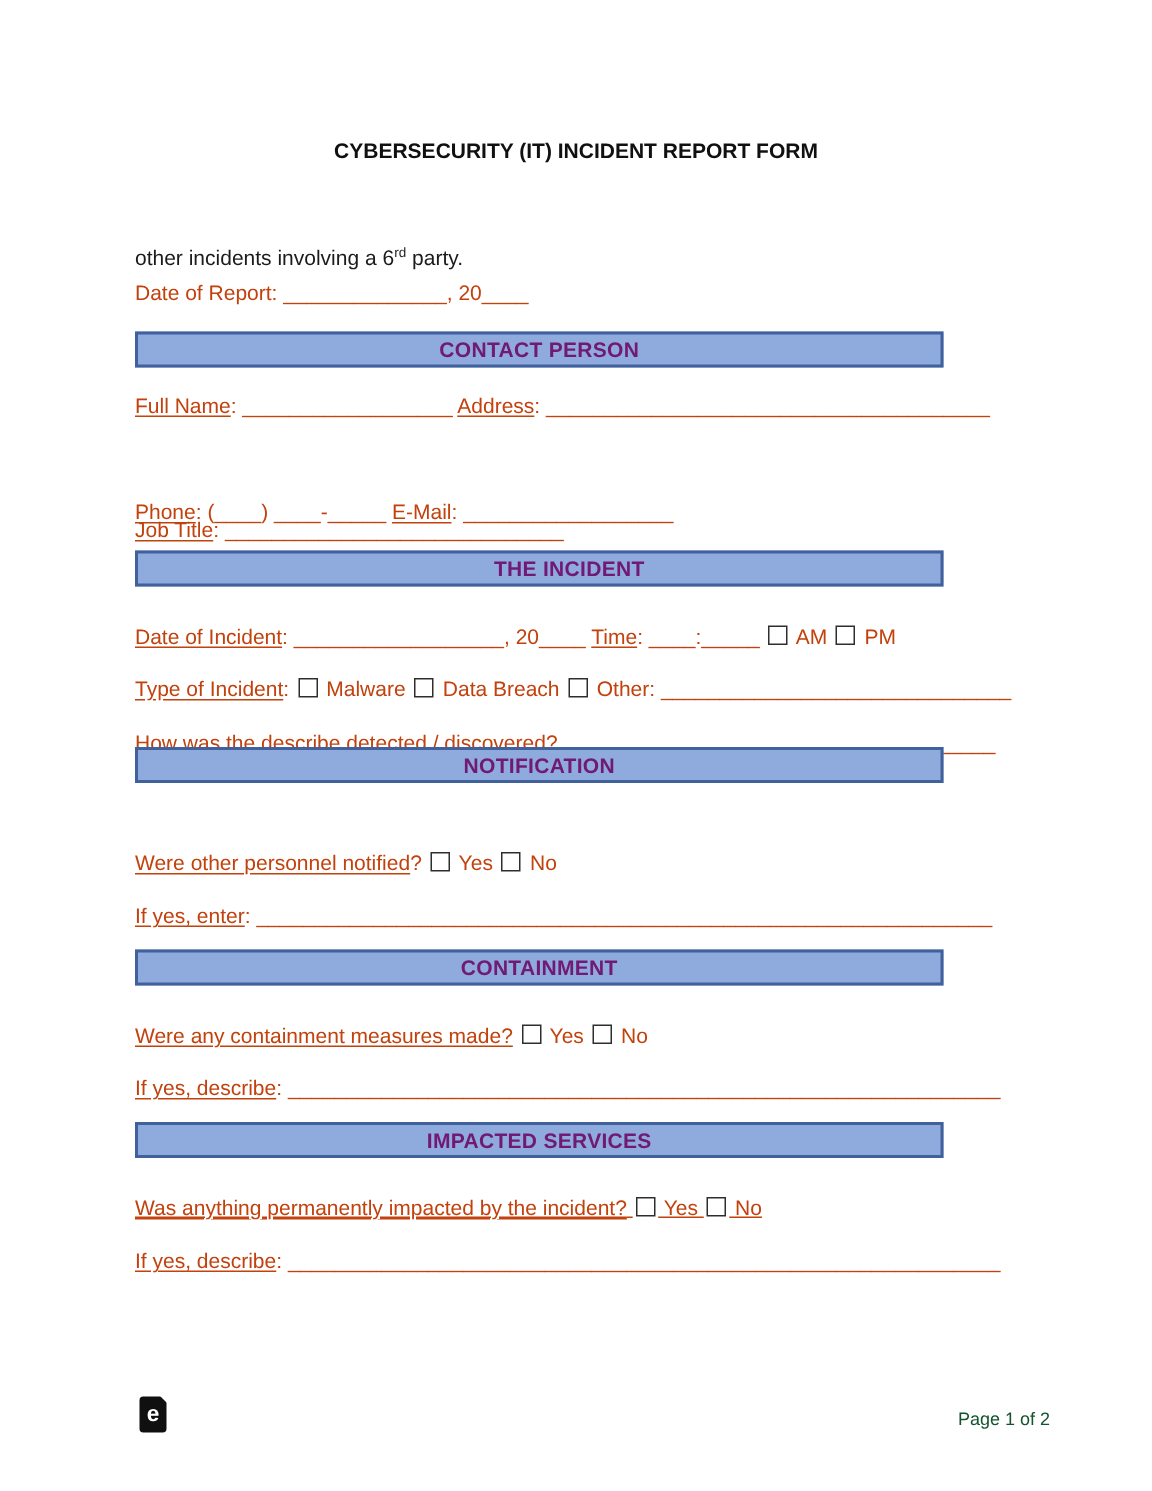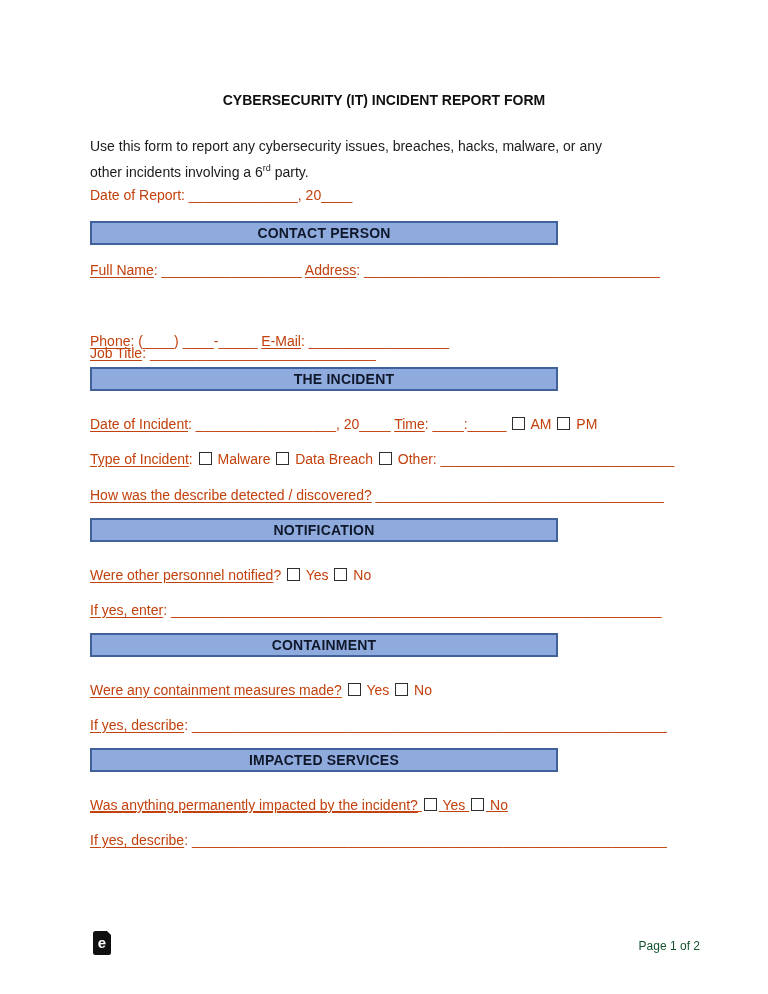--- a/index.html
+++ b/index.html
@@ -22,36 +22,36 @@
     left:90px;font-size:14px;white-space:nowrap;color:#c2410c;
     line-height:16px;
   }
   .ul{text-decoration:underline;text-underline-offset:2px;}
   .cb{
     display:inline-block;width:11px;height:11px;
     border:1px solid #2e2e2e;vertical-align:-1px;
     margin:0 2px;background:#fff;
   }
   .bar{
-    left:90px;width:468px;height:24px;box-sizing:border-box;
+    left:90px;width:539px;height:24px;box-sizing:border-box;
     background:#8faadc;border:2px solid #41619c;
     display:flex;align-items:center;justify-content:center;
-    font-size:14px;font-weight:bold;color:#0f172a;letter-spacing:.2px;
+    font-size:14px;font-weight:bold;color:#701a75;letter-spacing:.2px;
   }
   
   #row-datereport{top:187px;}
   #bar-0{top:221px;}
   #row-fullname{top:262px;}
   #row-jobtitle{top:297px;margin-top:48px;}
   #row-phone{top:333px;}
   #bar-1{top:367px;padding-left:40px;}
   #row-dateincident{top:416px;}
   #row-typeincident{top:451px;}
   #row-howdetected{top:487px;}
-  #bar-2{top:518px;}
+  #bar-2{top:498px;}
   #row-notified{top:567px;}
   #row-ifenter{top:602px;}
   #bar-3{top:633px;}
   #row-containment{top:682px;}
   #row-ifdescribe1{top:717px;}
   #bar-4{top:748px;}
   #row-impacted{top:797px;text-decoration:underline;}
   #row-ifdescribe2{top:832px;}
   
   #logo{
@@ -66,21 +66,21 @@
     position:absolute;left:0;top:2px;width:100%;text-align:center;
     color:#ffffff;font-weight:bold;font-size:15px;line-height:20px;
   }
   #pagenum{top:939px;right:68px;font-size:12px;color:#14532d;}
 </style>
 </head>
 <body>
 
 <div id="title" class="abs">CYBERSECURITY (IT) INCIDENT REPORT FORM</div>
 
-<div id="intro" class="abs"><span>Use this form to report any cybersecurity issues, breaches, hacks, malware, or any</span><br><span>other incidents involving a 6</span><sup>rd</sup><span> party.</span></div>
+<div id="intro" class="abs"><br><span>other incidents involving a 6</span><sup>rd</sup><span> party.</span></div>
 
 <div id="row-datereport" class="abs row"><span>Date of Report: </span><span class="blank">______________</span><span>, 20</span><span class="blank">____</span></div>
 
 <div id="bar-0" class="abs bar" style="background: rgb(143, 170, 220); border-color: rgb(65, 97, 156);">CONTACT PERSON</div>
 <div id="row-fullname" class="abs row"><span class="ul">Full Name</span><span>: </span><span class="blank">__________________</span><span> </span><span class="ul">Address</span><span>: </span><span class="blank">______________________________________</span></div>
 <div id="row-jobtitle" class="abs row"><span class="ul">Job Title</span><span>: </span><span class="blank">_____________________________</span></div>
 <div id="row-phone" class="abs row"><span class="ul">Phone</span><span>: (</span><span class="blank">____</span><span>) </span><span class="blank">____</span><span>-</span><span class="blank">_____</span><span> </span><span class="ul">E-Mail</span><span>: </span><span class="blank">__________________</span></div>
 
 <div id="bar-1" class="abs bar" style="background: rgb(143, 170, 220); border-color: rgb(65, 97, 156);">THE INCIDENT</div>
 <div id="row-dateincident" class="abs row"><span class="ul">Date of Incident</span><span>: </span><span class="blank">__________________</span><span>, 20</span><span class="blank">____</span><span> </span><span class="ul">Time</span><span>: </span><span class="blank">____</span><span>:</span><span class="blank">_____</span><span> </span><span class="cb"></span><span> AM </span><span class="cb"></span><span> PM</span></div>

